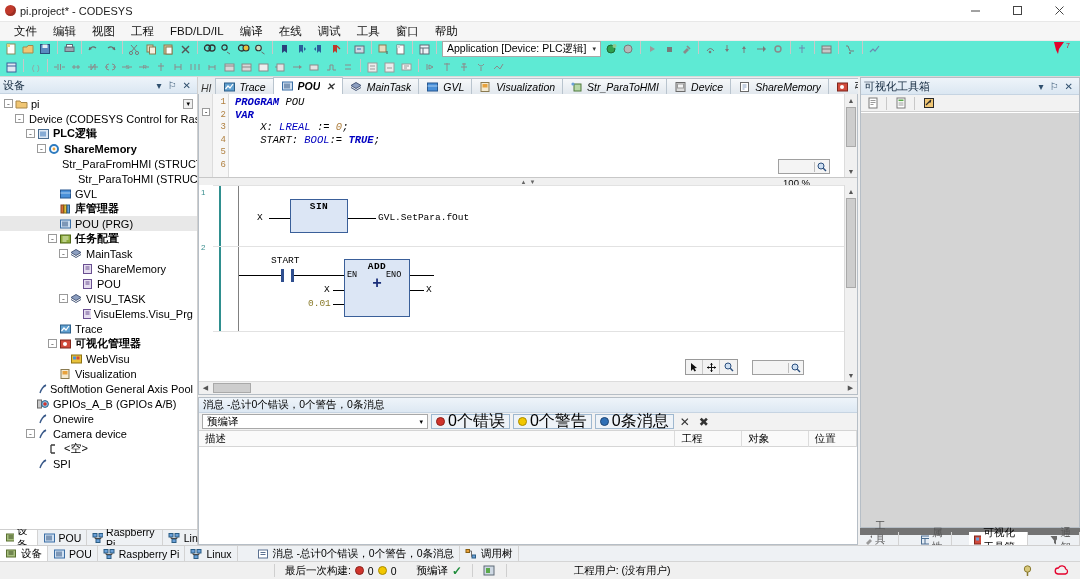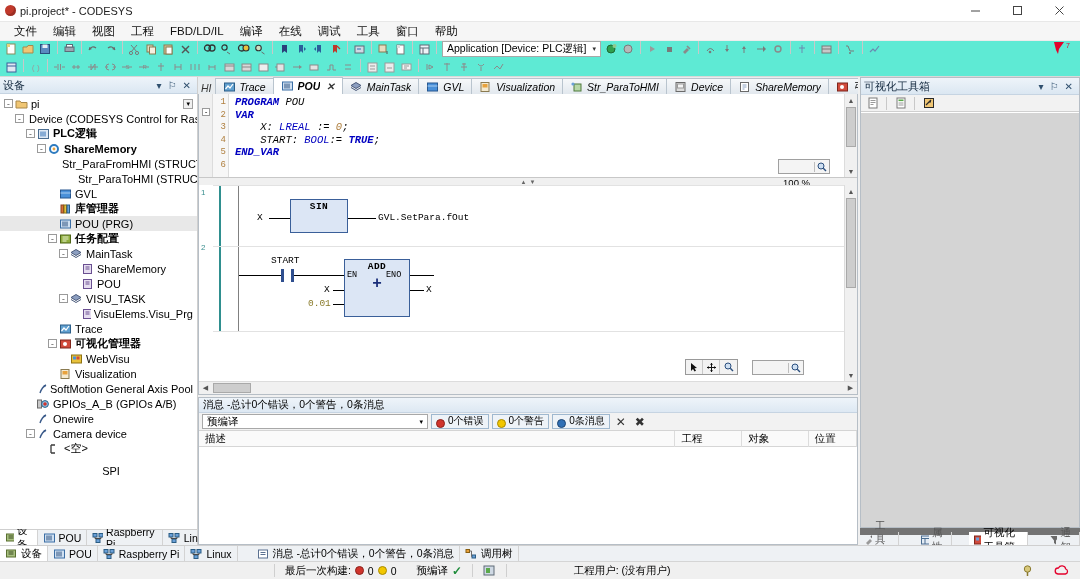--- a/index.html
+++ b/index.html
@@ -118,21 +118,21 @@
   .fbd-tools div { width:17px; display:flex; align-items:center; justify-content:center; border-right:1px solid #c8c8c8; font-size:9px; }
   .fbd-tools div:last-child { border-right:none; }
   .hscroll { height:13px; background:#f0f0f0; border-top:1px solid #dcdcdc; display:flex; align-items:center; flex:none; position:relative;}
   .hthumb { position:absolute; top:1px; bottom:1px; background:#cdcdcd; border:1px solid #a9a9a9; }
 
   
   .msgpanel { height:148px; display:flex; flex-direction:column; background:#fff; border:1px solid #b6bec6; flex:none; margin-top:2px;}
   .msg-hdr { height:15px; background:linear-gradient(#eef4fa,#dde8f3); border-bottom:1px solid #c6d4e2; display:flex; align-items:center; padding:0 4px; font-size:10.5px;}
   .msg-toolbar { height:18px; display:flex; align-items:center; background:#f2f2f2; border-bottom:1px solid #d4d4d4; padding:1px 3px; gap:3px;}
   .msg-combo { height:15px; border:1px solid #a8a8a8; background:#fff; width:226px; display:flex; align-items:center; padding:0 4px; font-size:10.5px;}
-  .pill { height:15px; border:1px solid #9fb8cf; background:#eef3f8; display:flex; align-items:flex-end; gap:3px; padding:0 4px; font-size:10px; }
+  .pill { height:15px; border:1px solid #9fb8cf; background:#eef3f8; display:flex; align-items:center; gap:3px; padding:0 4px; font-size:16px; }
   .dotr { width:9px; height:9px; border-radius:50%; background:#d0342c; border:1px solid #8d211b;}
   .doty { width:9px; height:9px; border-radius:50%; background:#f2c700; border:1px solid #a88a00;}
   .dotb { width:9px; height:9px; border-radius:50%; background:#2f6fb5; border:1px solid #1d4573;}
   .msg-cols { height:16px; display:flex; align-items:center; background:#fafafa; border-bottom:1px solid #d6d6d6; font-size:10.5px;}
   .msg-col { padding-left:6px; border-right:1px solid #dcdcdc; height:16px; display:flex; align-items:center;}
   .msg-body { flex:1; background:#fff; }
 
   
   .right { width:222px; display:flex; flex-direction:column; flex:none; background:#f0f0f0; padding-left:2px;}
   .rbox { flex:1; display:flex; flex-direction:column; border:1px solid #b6bec6; background:#d6d6d6; min-height:0;}
@@ -801,21 +801,21 @@
             </svg>
             <span class="tlabel">Camera device</span>
           </div>
           <div class="trow" style="padding-left: 37px;">
             <span class="tog none"></span>
             <svg width="13" height="12">
               <path d="M3 2 v8 M3 2 h4 M3 10 h4" fill="none" stroke="#3a3a3a" stroke-width="1.3"></path>
             </svg>
             <span class="tlabel">&lt;空&gt;</span>
           </div>
-          <div class="trow" style="padding-left: 26px; flex-direction: column;">
+          <div class="trow" style="padding-left: 26px;">
             <span class="tog none"></span>
             <svg width="13" height="12">
               <path d="M3 10 Q5 4 9 2" fill="none" stroke="#3a5a8a" stroke-width="1.4"></path>
               <path d="M9 2 l-2.4 0.4 l1.4 1.8z" fill="#3a5a8a"></path>
             </svg>
             <span class="tlabel">SPI</span>
           </div>
         </div>
       <div class="devtabs">
           <div class="devtab active">
@@ -935,21 +935,20 @@
               <div>3</div>
               <div>4</div>
               <div>5</div>
               <div>6</div>
             </div>
           <div class="codearea" id="decl-code">
               <div class="codeline"><span class="kw">PROGRAM </span><span>POU</span></div>
               <div class="codeline"><span class="kw">VAR</span></div>
               <div class="codeline"><span>    X: </span><span class="typ">LREAL</span><span> := </span><span class="num">0</span><span>;</span></div>
               <div class="codeline"><span>    START: </span><span class="typ">BOOL</span><span>:= </span><span class="kw">TRUE</span><span>;</span></div>
-              <div class="codeline"><span class="kw">END_VAR</span></div>
               <div class="codeline">&nbsp;</div>
             </div>
           <div class="vscroll">
             <div class="sbarrow">▲</div>
             <div class="vthumb" style="top:13px;height:40px;"></div>
             <div class="sbarrow" style="position:absolute;bottom:0;left:0;right:0;">▼</div>
           </div>
           <div class="zoombox" style="right:27px;bottom:3px;">
             <span class="val">100 %</span>
             <span class="mag">

